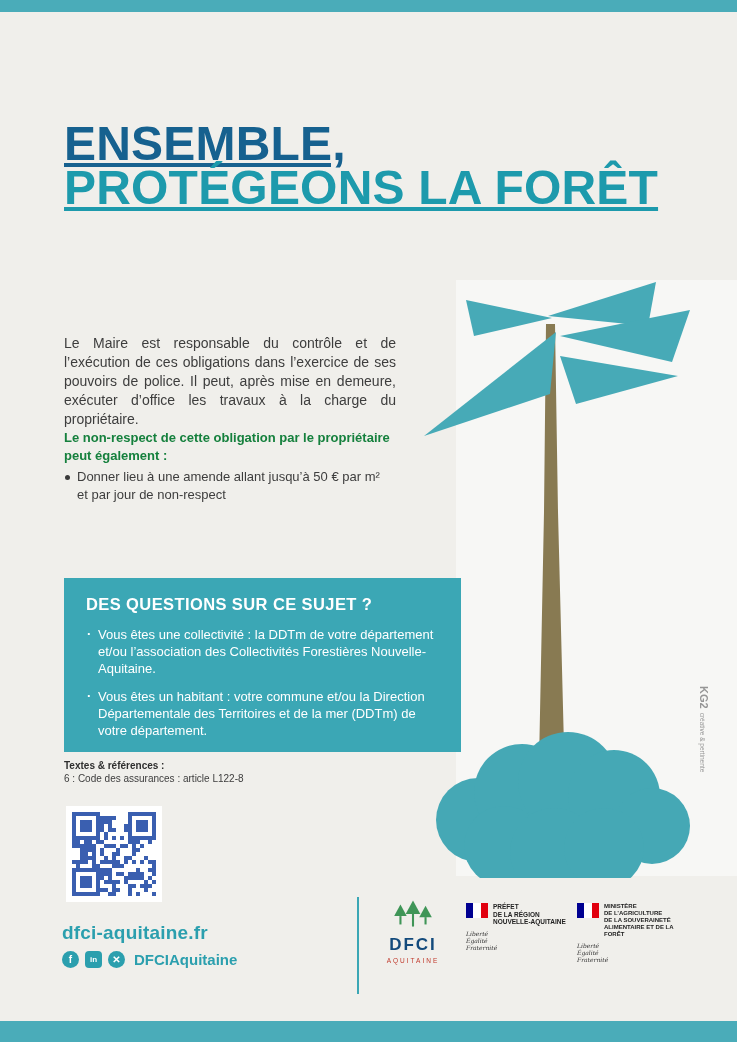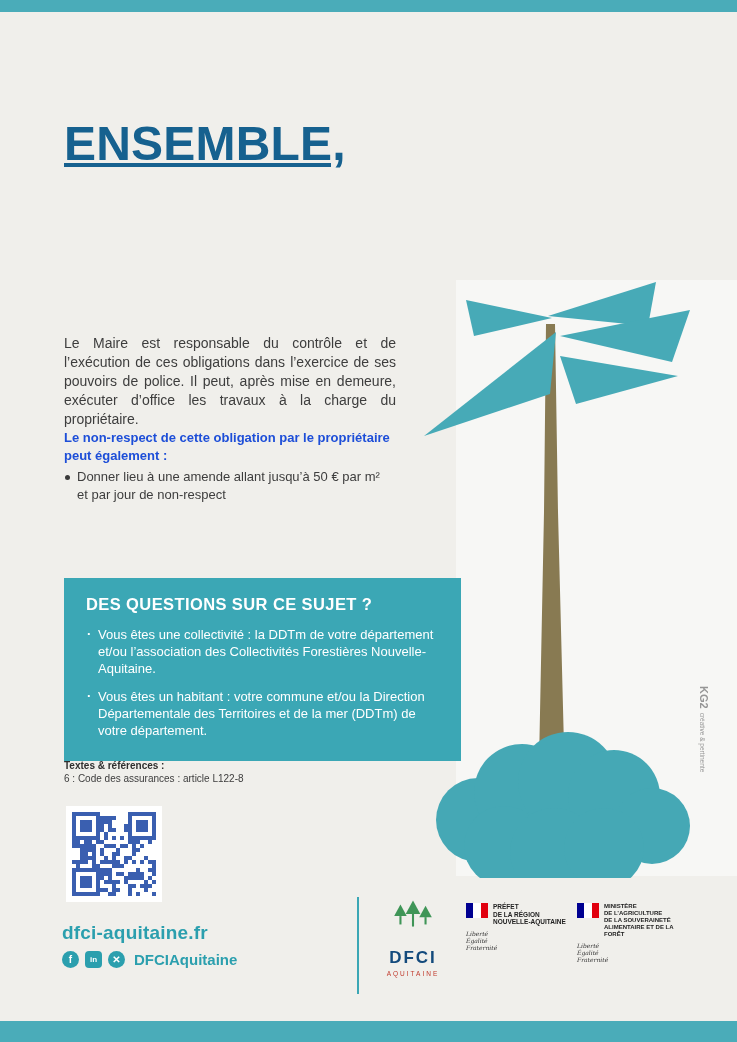--- a/index.html
+++ b/index.html
@@ -23,30 +23,30 @@
   .title div { font-size:48px; line-height:44px; letter-spacing:.2px;text-decoration:underline; }
   .t-dark { color:#16618f; }
   .t-teal { color:#1d9aac; }
 
   
   .sec-heading { position:absolute; left:64px; top:302px; color:#1d9aac;
                  font-size:17.5px; font-weight:bold; letter-spacing:.5px; }
   .sec-par { position:absolute; left:64px; top:334px; width:332px;
              font-size:14px; line-height:19px; color:#3d3d3d; text-align:justify; }
   .sec-bold { position:absolute; left:64px; top:429px; width:345px;
-              font-size:13px; line-height:18px; font-weight:bold; color:#1d4ed8; }
+              font-size:13px; line-height:18px; font-weight:bold; color:#15803d; }
   .sec-bullets { position:absolute; left:64px; top:468px; width:330px; list-style:none; }
   .sec-bullets li { position:relative; padding-left:13px; font-size:13px;
                     line-height:18px; color:#3d3d3d; margin-bottom:9px; }
   .sec-bullets li::before { content:""; position:absolute; left:1px; top:7px;
                             width:5px; height:5px; border-radius:50%; background:#3a3a3a; }
 
   
   .qbox { position:absolute; left:64px; top:578px; width:397px; min-height:168px;
-          background:#3ba7b5; color:#fff; padding:17px 22px 11px 22px; }
+          background:#3ba7b5; color:#fff; padding:17px 22px 2px 22px; }
   .qbox h3 { font-size:16.5px; font-weight:bold; letter-spacing:.4px; margin-bottom:12px; }
   .qitem { position:relative; padding-left:12px; font-size:13px; line-height:17px;
            margin-bottom:11px; }
   .qitem::before { content:"\00B7"; position:absolute; left:1px; top:-1px; font-weight:bold; }
 
   
   .refs { position:absolute; left:64px; top:760px; color:#3d3d3d; }
   .refs .rh { font-size:10px; font-weight:bold; color:#2e2e2e; margin-bottom:2px; }
   .refs .rl { font-size:10px; }
 
@@ -70,21 +70,21 @@
   .sicon { width:17px; height:17px; border-radius:50%; background:#2b9fae; color:#fff;
            font-size:10px; font-weight:bold; display:flex; align-items:center;
            justify-content:center; }
   .sicon.square { border-radius:4px; font-size:8px; }
   .handle { font-size:15px; font-weight:bold; color:#2b9fae; margin-left:3px; }
 
   .divider { position:absolute; left:357px; top:897px; width:2px; height:97px;
              background:#3ba7b5; }
 
   .dfci-logo { position:absolute; left:379px; top:899px; width:68px; text-align:center; }
-  .dfci-name { font-size:17px; font-weight:bold; color:#134a7c; letter-spacing:2px; margin-top:15px; }
+  .dfci-name { font-size:17px; font-weight:bold; color:#134a7c; letter-spacing:2px; margin-top:2px; }
   .dfci-sub { font-size:6.5px; color:#c0392b; letter-spacing:2px; margin-top:2px; }
 
   .gov { position:absolute; top:903px; }
   .gov.prefet { left:466px; width:100px; }
   .gov.ministere { left:577px; width:110px; }
   .gov-row { display:flex; gap:5px; }
   .flag { width:22px; height:15px; display:flex; flex:none; }
   .flag i { flex:1; }
   .flag .b { background:#000091; } .flag .w { background:#ffffff; } .flag .r { background:#e1000f; }
   .gov-text { font-size:6.5px; line-height:7.5px; font-weight:bold; color:#222; }
@@ -122,20 +122,21 @@
       <circle cx="206" cy="524" r="46"></circle>
       <circle cx="244" cy="554" r="38"></circle>
       <circle cx="96" cy="574" r="40"></circle>
       <circle cx="146" cy="580" r="44"></circle>
       <circle cx="196" cy="576" r="40"></circle>
     </g>
   </svg>
 
   <header class="title">
     <div class="t-dark">ENSEMBLE,</div>
+    <div class="t-teal">PROTÉGEONS LA FORÊT</div>
   </header>
 
   <p class="sec-par">Le Maire est responsable du contrôle et de l’exécution de ces obligations dans l’exercice de ses pouvoirs de police. Il peut, après mise en demeure, exécuter d’office les travaux à la charge du propriétaire.</p>
   <p class="sec-bold">Le non-respect de cette obligation par le propriétaire peut également :</p>
   <ul class="sec-bullets">
     <li>
       <span>Donner lieu à une amende allant jusqu’à 50 € par m² et par jour de non-respect</span>
     </li>
   </ul>
 

